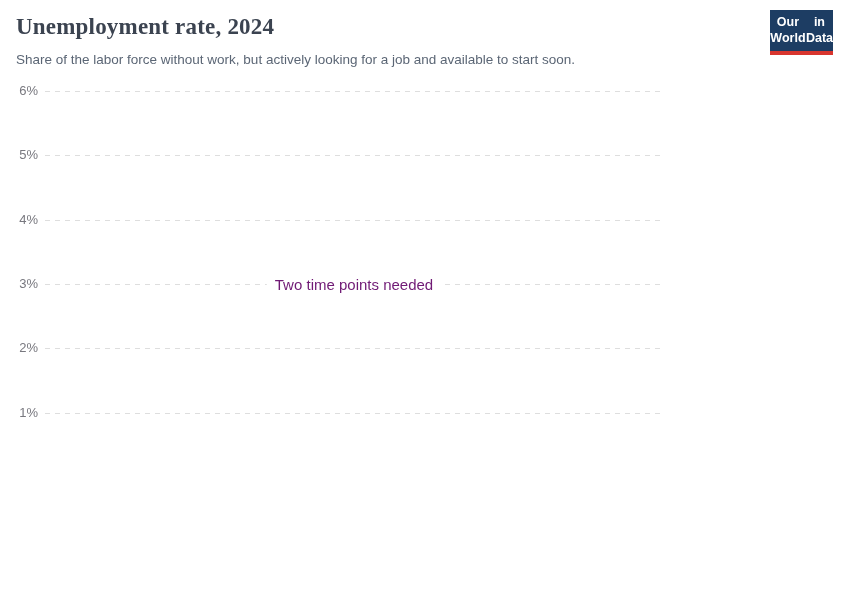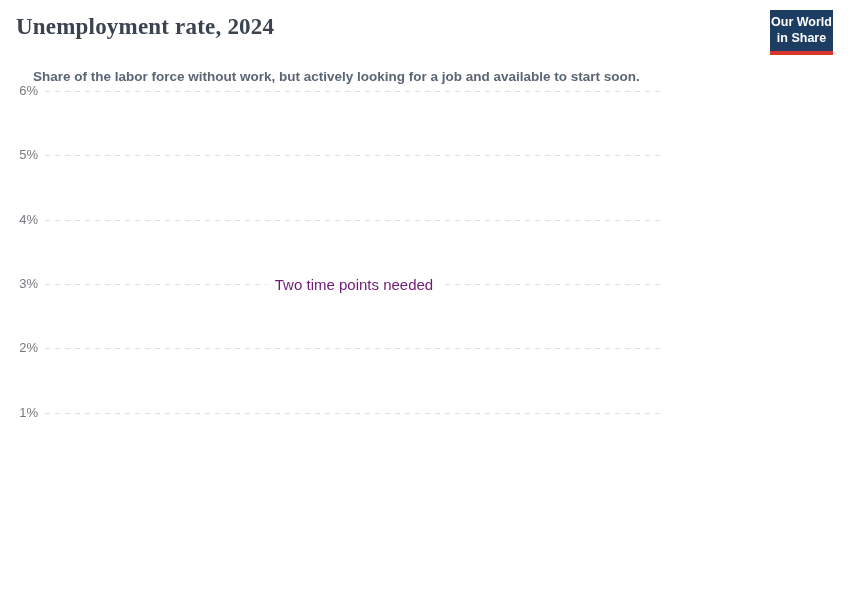--- a/index.html
+++ b/index.html
@@ -7,27 +7,27 @@
     position:relative;width:850px;height:436px;background:#fff;overflow:hidden;
     font-family:"Liberation Sans","DejaVu Sans",sans-serif;
   }
   
   .title{
     position:absolute;left:16px;top:14px;margin:0;
     font-family:"Liberation Serif","DejaVu Serif",serif;
     font-size:23px;font-weight:700;color:#3b4350;letter-spacing:.2px;
   }
   .subtitle{
-    position:absolute;left:16px;top:52px;margin:17px;
-    font-size:13.5px;color:#5b6675;font-weight:bold;
+    position:absolute;left:16px;top:52px;margin:0;
+    font-size:13.5px;color:#5b6675;
   }
   .owid-logo{
     position:absolute;top:10px;right:17px;width:63px;height:41px;
     background:#1d3d63;border-bottom:4px solid #d8352e;
-    display:flex;flex-direction:column;align-items:center;justify-content:center;
+    display:flex;flex-direction:row;align-items:center;justify-content:center;
     color:#fff;font-size:12.5px;font-weight:700;line-height:1.25;text-align:center;
     cursor:pointer;
   }
   
   .grid-row{position:absolute;left:0;width:850px;height:0;}
   .ytick-label{
     position:absolute;left:0;width:38px;top:-8px;text-align:right;
     font-size:13px;color:#78787f;
   }
   .gridline{
@@ -55,21 +55,21 @@
 </head>
 <body>
 
 <div class="frame">
 
   <h1 class="title">Unemployment rate, 2024</h1>
   <p class="subtitle">Share of the labor force without work, but actively looking for a job and available to start soon.</p>
 
   <div class="owid-logo">
     <span>Our World</span>
-    <span>in Share</span>
+    <span>in Data</span>
   </div>
 
   <div class="grid-row" style="top:91px">
     <span class="ytick-label">6%</span>
     <span class="gridline"></span>
   </div>
   <div class="grid-row" style="top:155px">
     <span class="ytick-label">5%</span>
     <span class="gridline"></span>
   </div>

